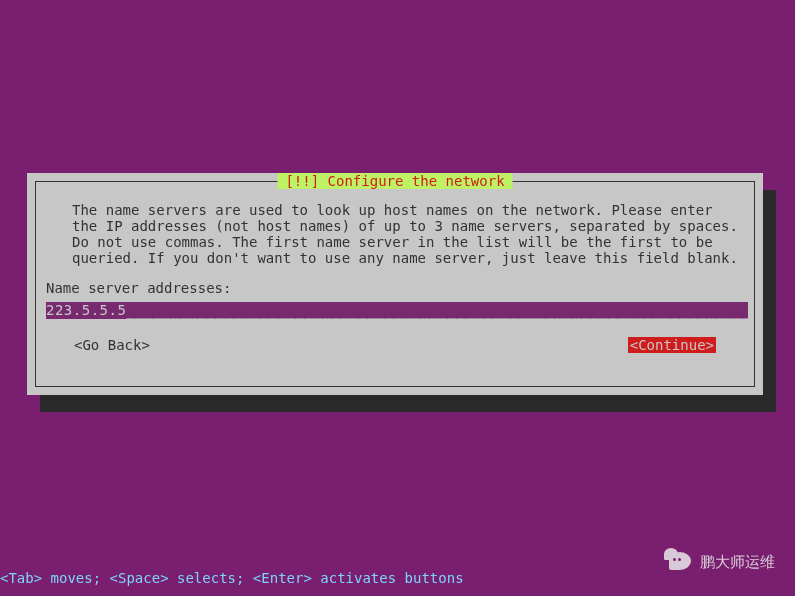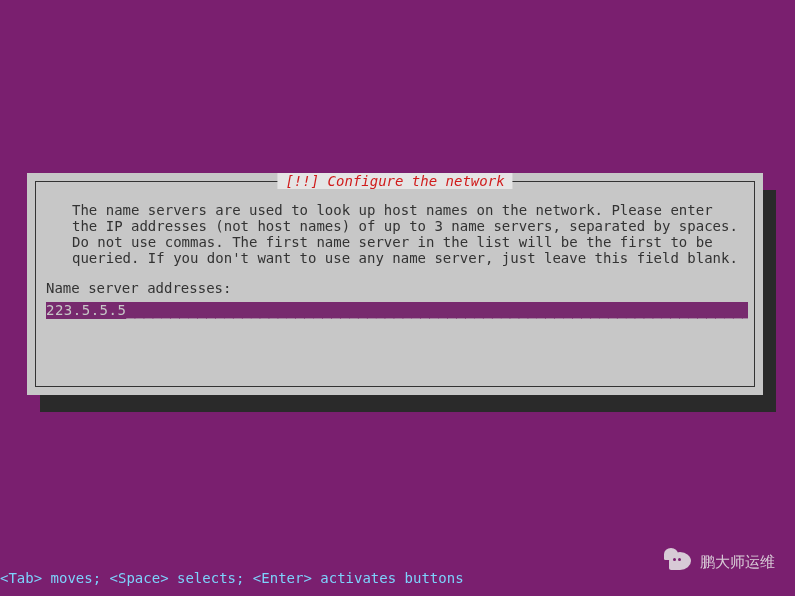--- a/index.html
+++ b/index.html
@@ -38,25 +38,24 @@
       height: 100%;
       border: 1px solid #333;
       position: relative;
       padding: 20px 10px 10px 10px;
     }
     .dialog-title {
       position: absolute;
       top: -9px;
       left: 50%;
       transform: translateX(-50%);
-      background: #e5e5e5;
+      background: #bef264;
       color: #d01c1c;
       padding: 0 8px;
       white-space: nowrap;
-      font-style: italic;
     }
     .dialog-text {
       color: #333;
       line-height: 1.15;
       margin-bottom: 14px;
       margin-left: 26px;
     }
     .field-label {
       color: #333;
       margin-bottom: 6px;
@@ -146,20 +145,24 @@
 <body>
 
 <div class="dialog-shadow"></div>
 
 <div class="dialog">
   <div class="dialog-inner">
     <div class="dialog-title">[!!] Configure the network</div>
     <div class="dialog-text">The name servers are used to look up host names on the network. Please enter the IP addresses (not host names) of up to 3 name servers, separated by spaces. Do not use commas. The first name server in the list will be the first to be queried. If you don't want to use any name server, just leave this field blank.</div>
     <div class="field-label">Name server addresses:</div>
     <div class="input-field"><span>223.5.5.5</span><span>_____________________________________________________________________________________________</span></div>
+    <div class="button-row">
+      <span class="btn-back">&lt;Go Back&gt;</span>
+      <span class="btn-continue">&lt;Continue&gt;</span>
+    </div>
   </div>
 </div>
 
 <div class="footer-hint">&lt;Tab&gt; moves; &lt;Space&gt; selects; &lt;Enter&gt; activates buttons</div>
 
 <div class="watermark">
   <div class="watermark-icon">
     <div class="bubble small"></div>
     <div class="bubble big"></div>
     <div class="dots">

